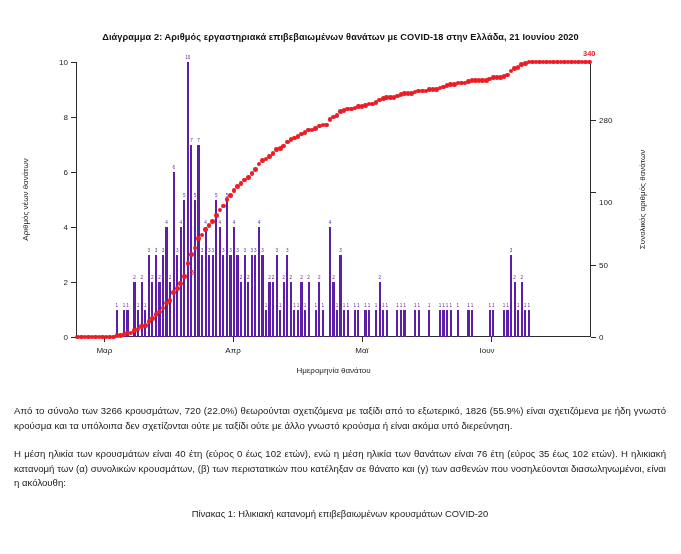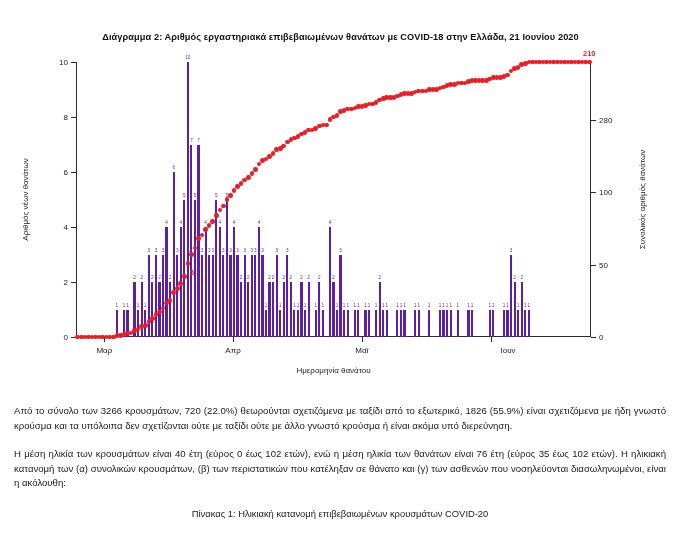--- a/index.html
+++ b/index.html
@@ -245,31 +245,31 @@
           <div class="ylabel-l" style="top: 110px;">6</div>
           <div class="tick ytick-l" style="top: 55px;"></div>
           <div class="ylabel-l" style="top: 55px;">8</div>
           <div class="tick ytick-l" style="top: 0px;"></div>
           <div class="ylabel-l" style="top: 0px;">10</div>
           <div class="tick ytick-r" style="top: 275px;"></div>
           <div class="ylabel-r" style="top: 275px;">0</div>
           <div class="tick ytick-r" style="top: 202.632px;"></div>
           <div class="ylabel-r" style="top: 202.632px;">50</div>
           <div class="tick ytick-r" style="top: 130.263px;"></div>
-          <div class="ylabel-r" style="top: 130px;">100</div>
+          <div class="ylabel-r" style="top: 140px;">100</div>
           <div class="tick ytick-r" style="top: 57.8947px;"></div>
           <div class="ylabel-r" style="top: 57.8947px;">280</div>
           <div class="tick xtick" style="left: 28.325px;"></div>
           <div class="xlabel-t" style="left: 28.325px;">Μαρ</div>
           <div class="tick xtick" style="left: 157.075px;"></div>
           <div class="xlabel-t" style="left: 157.075px;">Απρ</div>
           <div class="tick xtick" style="left: 285.825px;"></div>
           <div class="xlabel-t" style="left: 285.825px;">Μαϊ</div>
           <div class="tick xtick" style="left: 414.575px;"></div>
-          <div class="xlabel-t" style="left: 432px;">Ιουν</div>
+          <div class="xlabel-t" style="left: 411px;">Ιουν</div>
           <div class="bar" style="left: 39.7083px; width: 2.20207px; height: 27.5px; background: rgb(91, 31, 168);"></div>
           <div class="bar-label" style="left: 40.8448px; top: 240.5px;">1</div>
           <div class="bar" style="left: 46.8117px; width: 2.20207px; height: 27.5px; background: rgb(91, 31, 168);"></div>
           <div class="bar-label" style="left: 47.9483px; top: 240.5px;">1</div>
           <div class="bar" style="left: 50.3634px; width: 2.20207px; height: 27.5px; background: rgb(91, 31, 168);"></div>
           <div class="bar-label" style="left: 51.5px; top: 240.5px;">1</div>
           <div class="bar" style="left: 57.4669px; width: 2.20207px; height: 55px; background: rgb(91, 31, 168);"></div>
           <div class="bar-label" style="left: 58.6034px; top: 213px;">2</div>
           <div class="bar" style="left: 61.0186px; width: 2.20207px; height: 27.5px; background: rgb(91, 31, 168);"></div>
           <div class="bar-label" style="left: 62.1552px; top: 240.5px;">1</div>
@@ -587,21 +587,21 @@
           <div class="pt" style="left: 481.259px; top: 0px; background: rgb(236, 28, 36);"></div>
           <div class="pt" style="left: 484.81px; top: 0px; background: rgb(236, 28, 36);"></div>
           <div class="pt" style="left: 488.362px; top: 0px; background: rgb(236, 28, 36);"></div>
           <div class="pt" style="left: 491.914px; top: 0px; background: rgb(236, 28, 36);"></div>
           <div class="pt" style="left: 495.466px; top: 0px; background: rgb(236, 28, 36);"></div>
           <div class="pt" style="left: 499.017px; top: 0px; background: rgb(236, 28, 36);"></div>
           <div class="pt" style="left: 502.569px; top: 0px; background: rgb(236, 28, 36);"></div>
           <div class="pt" style="left: 506.121px; top: 0px; background: rgb(236, 28, 36);"></div>
           <div class="pt" style="left: 509.672px; top: 0px; background: rgb(236, 28, 36);"></div>
           <div class="pt" style="left: 513.224px; top: 0px; background: rgb(236, 28, 36);"></div>
-          <div class="endlabel" style="left: 513.224px; top: -4px;">210</div>
+          <div class="endlabel" style="left: 513.224px; top: -4px;">340</div>
           <div class="midlabel" style="left: 115.879px; top: 209.868px;">5</div>
         </div>
     </div>
 
   </div>
 
   <div class="text-block">
     <p class="para">Από το σύνολο των 3266 κρουσμάτων, 720 (22.0%) θεωρούνται σχετιζόμενα με ταξίδι από το εξωτερικό, 1826 (55.9%) είναι σχετιζόμενα με ήδη γνωστό κρούσμα και τα υπόλοιπα δεν σχετίζονται ούτε με ταξίδι ούτε με άλλο γνωστό κρούσμα ή είναι ακόμα υπό διερεύνηση.</p>
     <p class="para">Η μέση ηλικία των κρουσμάτων είναι 40 έτη (εύρος 0 έως 102 ετών), ενώ η μέση ηλικία των θανάτων είναι 76 έτη (εύρος 35 έως 102 ετών). Η ηλικιακή κατανομή των (α) συνολικών κρουσμάτων, (β) των περιστατικών που κατέληξαν σε θάνατο και (γ) των ασθενών που νοσηλεύονται διασωληνωμένοι, είναι η ακόλουθη:</p>
     <div class="table-caption">Πίνακας 1: Ηλικιακή κατανομή επιβεβαιωμένων κρουσμάτων COVID-20</div>

